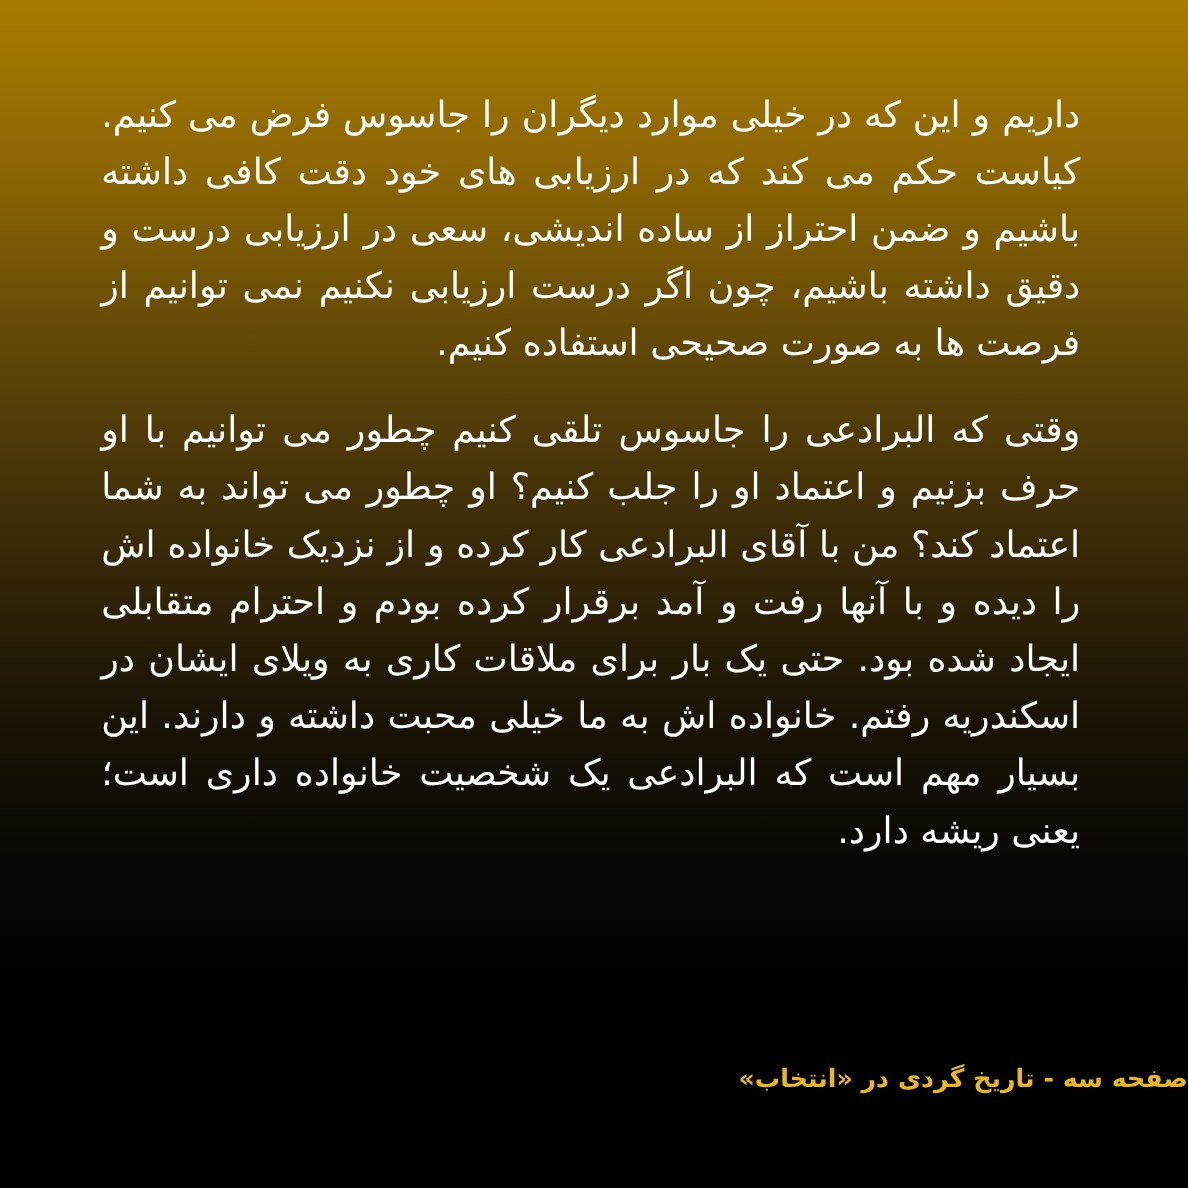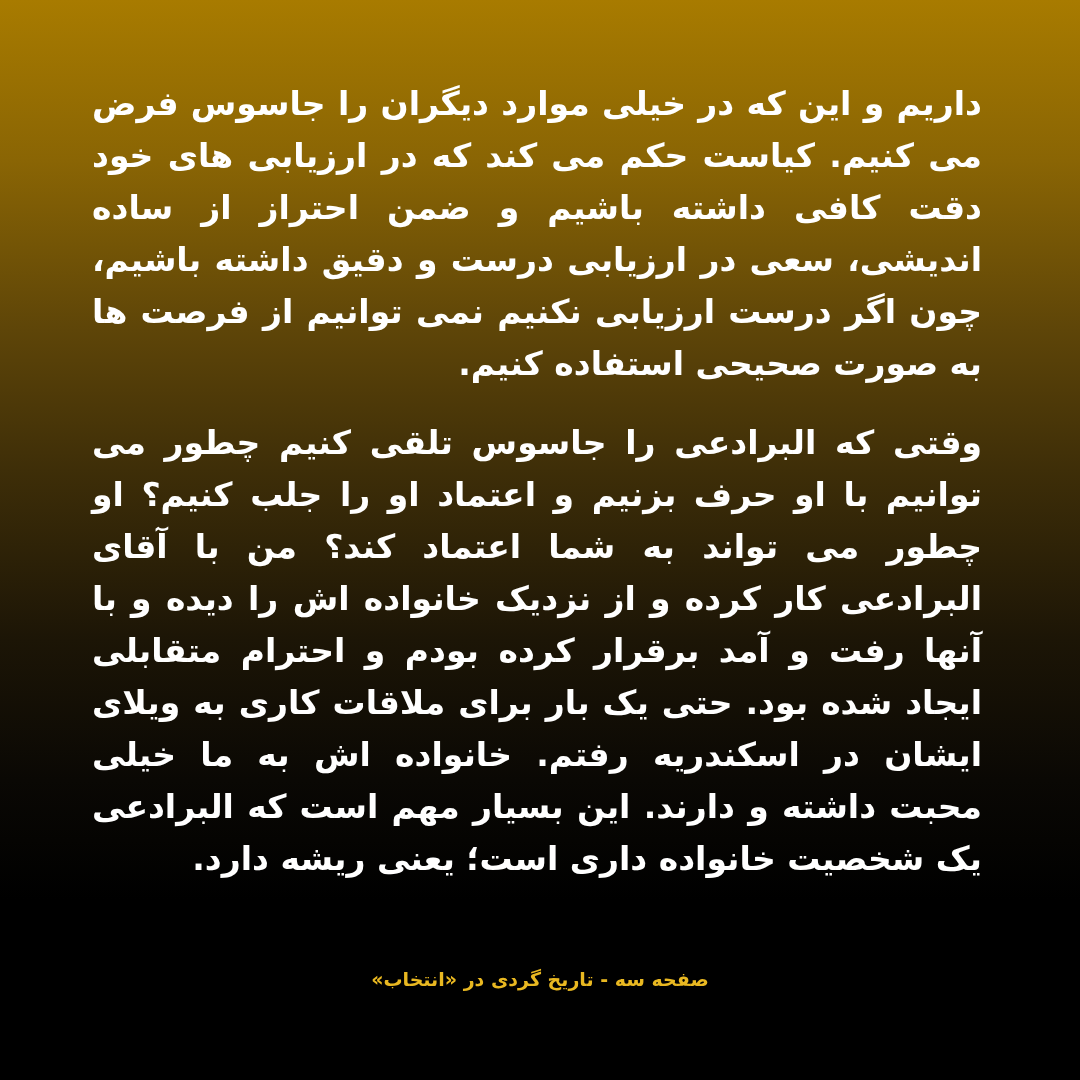--- a/index.html
+++ b/index.html
@@ -29,35 +29,34 @@
       top: 78px;
       direction: rtl;
     }
     .paragraph {
       color: #ffffff;
       font-size: 33px;
       line-height: 52px;
       text-align: justify;
       text-align-last: right;
       margin: 0;
-      font-weight: 700;
+      font-weight: 400;
       letter-spacing: 0;
     }
     .paragraph + .paragraph {
       margin-top: 27px;
     }
     .footer {
       position: absolute;
       left: 0;
       right: 0;
       top: 968px;
-      text-align: center;
       direction: rtl;
       color: #e9b821;
-      font-size: 19px;
+      font-size: 23px;
       font-weight: bold;
       font-family: "DejaVu Sans", sans-serif;
     }
   </style>
 </head>
 <body>
 
 <div class="page">
   <p class="paragraph">داریم و این که در خیلی موارد دیگران را جاسوس فرض می کنیم. کیاست حکم می کند که در ارزیابی های خود دقت کافی داشته باشیم و ضمن احتراز از ساده اندیشی، سعی در ارزیابی درست و دقیق داشته باشیم، چون اگر درست ارزیابی نکنیم نمی توانیم از فرصت ها به صورت صحیحی استفاده کنیم.</p>
   <p class="paragraph">وقتی که البرادعی را جاسوس تلقی کنیم چطور می توانیم با او حرف بزنیم و اعتماد او را جلب کنیم؟ او چطور می تواند به شما اعتماد کند؟ من با آقای البرادعی کار کرده و از نزدیک خانواده اش را دیده و با آنها رفت و آمد برقرار کرده بودم و احترام متقابلی ایجاد شده بود. حتی یک بار برای ملاقات کاری به ویلای ایشان در اسکندریه رفتم. خانواده اش به ما خیلی محبت داشته و دارند. این بسیار مهم است که البرادعی یک شخصیت خانواده داری است؛ یعنی ریشه دارد.</p>

